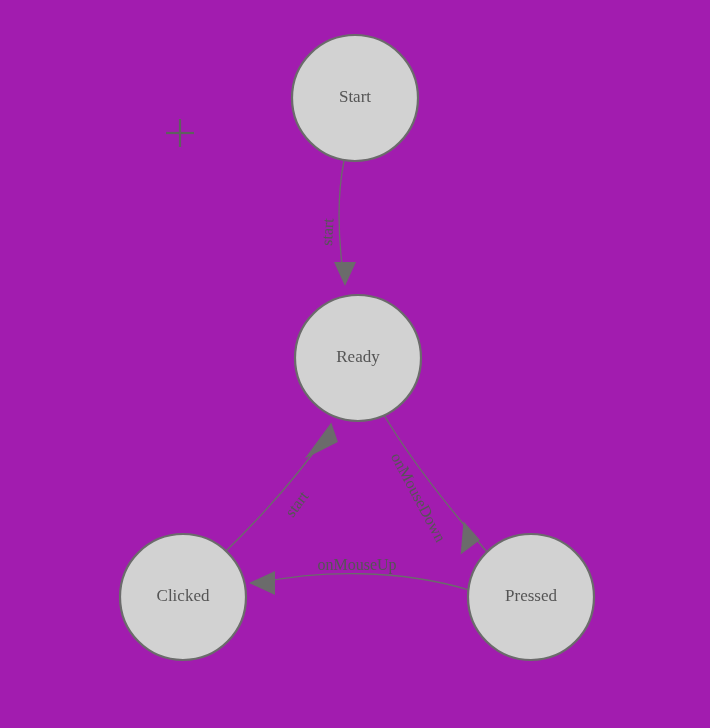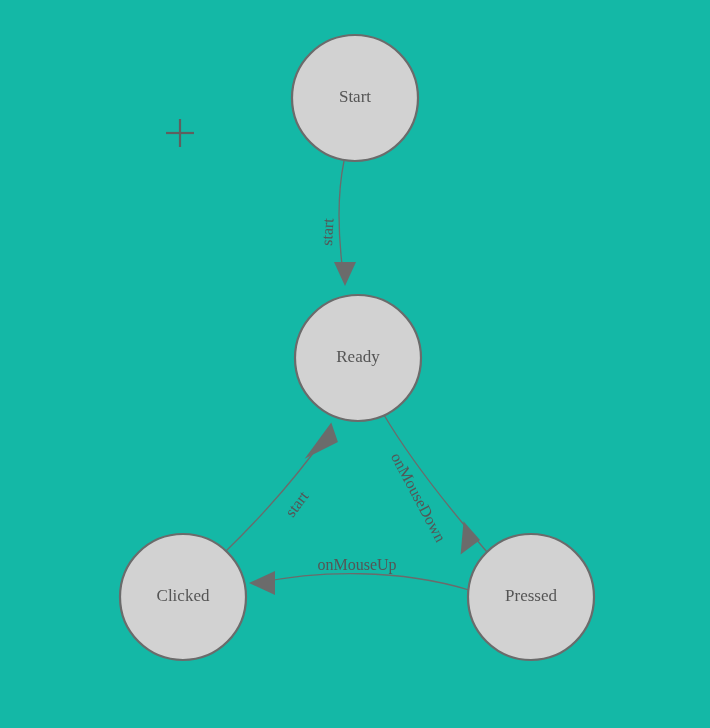--- a/index.html
+++ b/index.html
@@ -7,21 +7,21 @@
     padding: 0;
     background: #ffffff;
   }
   body {
     font-family: "Liberation Serif", "DejaVu Serif", serif;
   }
   #canvas-wrap {
     position: relative;
     width: 710px;
     height: 728px;
-    background: #14b8a6;
+    background: #a21caf;
     overflow: hidden;
   }
   #diagram-svg {
     position: absolute;
     left: 0;
     top: 0;
     width: 710px;
     height: 728px;
     display: block;
   }

